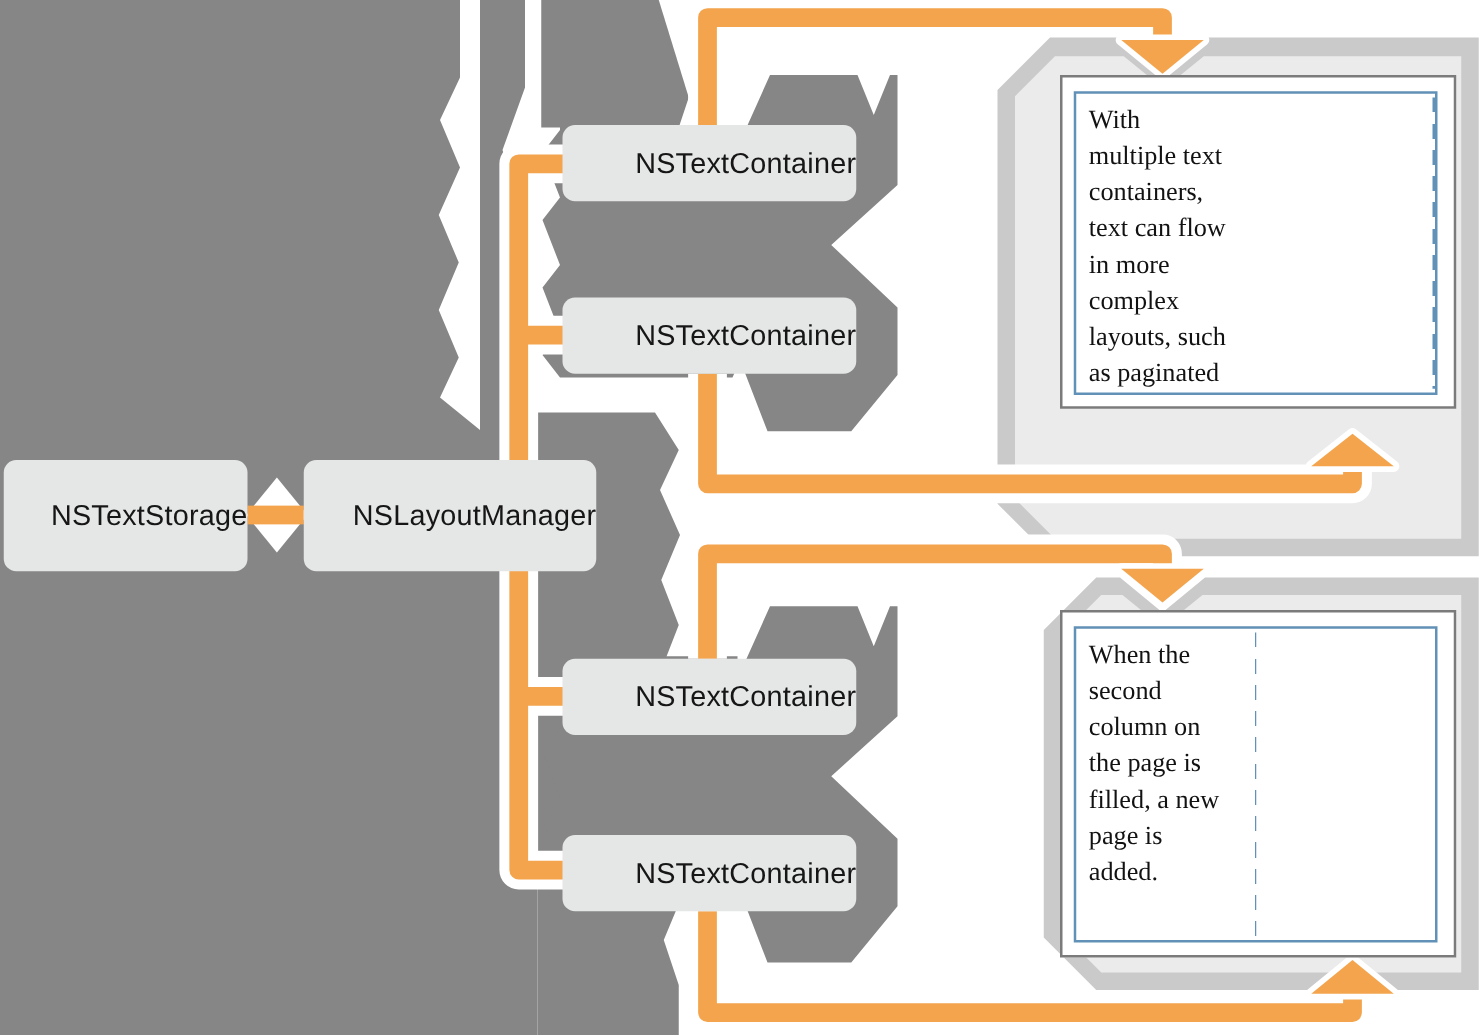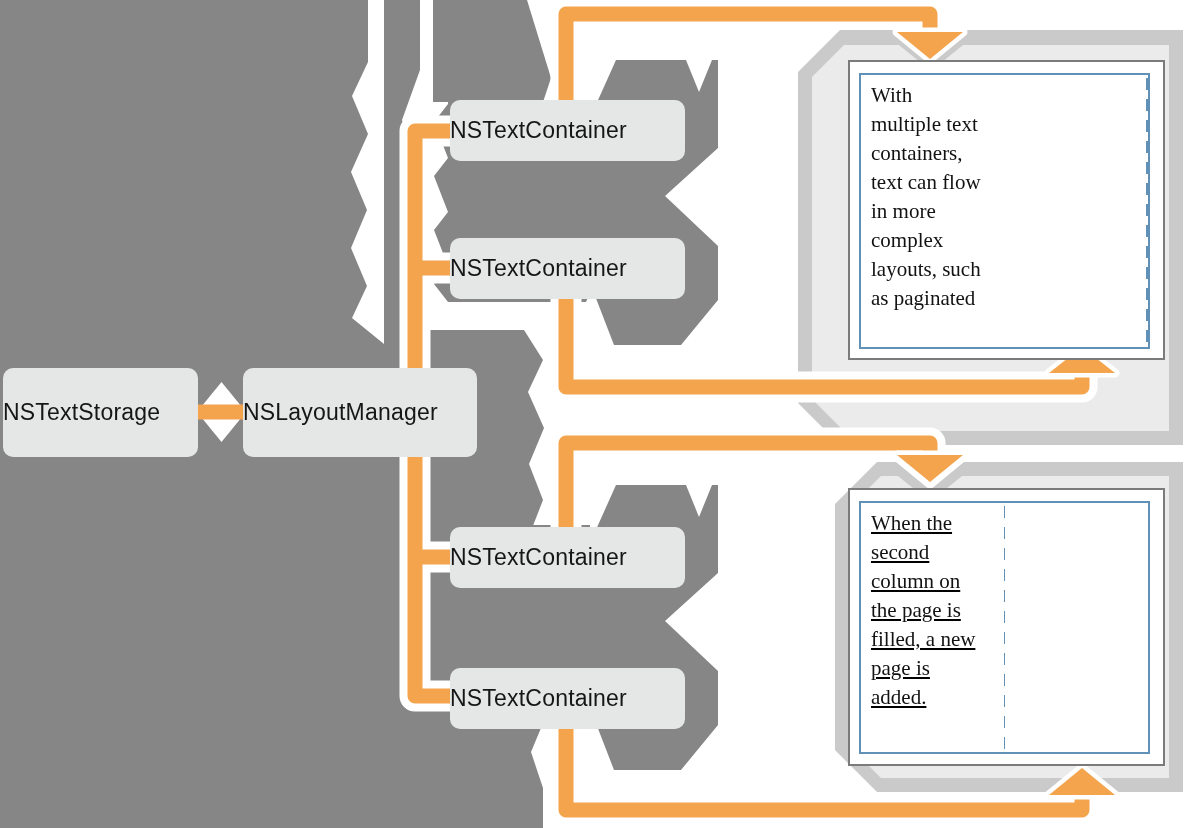--- a/index.html
+++ b/index.html
@@ -17,26 +17,26 @@
   #stage{position:relative;width:1187px;height:828px;overflow:hidden;background:#fff;
          font-family:"Liberation Sans", sans-serif;}
   #diagram-svg{position:absolute;left:0;top:0;}
   .gray{fill:var(--gray-field);}
   .halo{fill:none;stroke:#fff;stroke-width:31;stroke-linejoin:round;}
   .pipe{fill:none;stroke:var(--orange);stroke-width:15;stroke-linejoin:round;}
   .head{fill:var(--orange);stroke:#fff;stroke-width:9;paint-order:stroke;stroke-linejoin:round;}
   .bd-outer{fill:var(--backdrop-outer);}
   .bd-inner{fill:var(--backdrop-inner);}
   .node{position:absolute;background:var(--node-bg);border-radius:10px;
-        display:flex;align-items:center;justify-content:flex-start;
+        display:flex;align-items:center;justify-content:flex-end;
         font-size:23px;color:var(--node-text);letter-spacing:.2px;}
   .page{position:absolute;background:#fff;border:2px solid var(--page-border);box-sizing:border-box;}
   .page-inner{position:absolute;left:9px;top:11px;right:13px;bottom:9px;
               border:2px solid var(--column-border);display:flex;}
-  .page2 .page-inner{bottom:10px;text-decoration:underline;}
+  .page2 .page-inner{bottom:10px;}
   .col{flex:1 1 50%;padding:6px 4px 0 10px;
        font-family:"Liberation Serif", serif;font-size:21px;line-height:29px;
        color:var(--text);white-space:pre-line;}
   .divider{width:2px;align-self:stretch;margin:3px 0;
            background:repeating-linear-gradient(to bottom,var(--column-border) 0 12px,transparent 12px 21px);}
 </style>
 </head>
 <body>
 
 <div id="stage">
@@ -97,21 +97,21 @@
   <div class="node" style="left:450px;top:238px;width:235px;height:61px;">
     <span>NSTextContainer</span>
   </div>
   <div class="node" style="left:450px;top:527px;width:235px;height:61px;">
     <span>NSTextContainer</span>
   </div>
   <div class="node" style="left:450px;top:668px;width:235px;height:61px;">
     <span>NSTextContainer</span>
   </div>
 
-  <div class="page page1" style="left:848px;top:60px;width:317px;height:300px;">
+  <div class="page page1" style="left:848px;top:60px;width:317px;height:267px;">
     <div class="page-inner">
       <div class="col">With
 multiple text
 containers,
 text can flow
 in more
 complex
 layouts, such
 as paginated</div>
       <div class="divider"></div>

